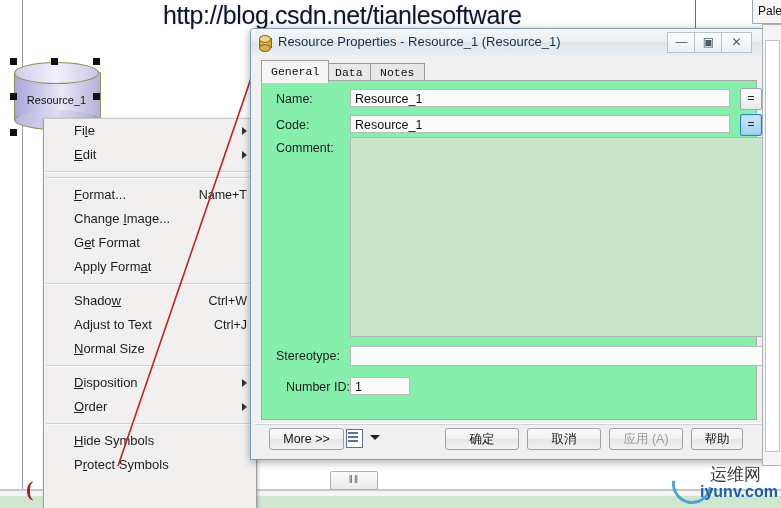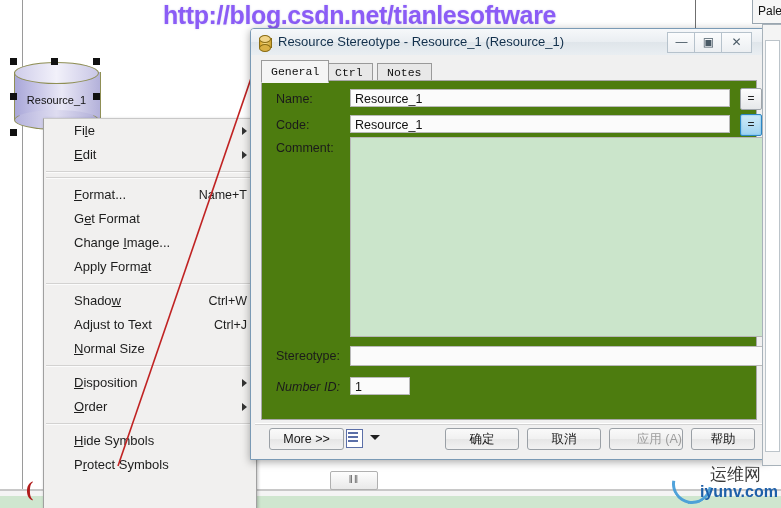--- a/index.html
+++ b/index.html
@@ -14,21 +14,21 @@
   
   #canvas-bg{left:0;top:0;width:781px;height:508px;background:#ffffff;}
   #canvas-left-rule{left:22px;top:0;width:1px;height:490px;background:#9a9a9a;}
   #bottom-green-strip{left:0;top:496px;width:781px;height:12px;background:#cfe6cf;}
   #bottom-gray-line{left:0;top:489px;width:781px;height:2px;background:#c8c8c8;}
   #bottom-white{left:0;top:491px;width:781px;height:5px;background:#f4f4f4;}
 
   
   #wm-url{
     left:163px;top:1px;width:430px;height:30px;
-    font-size:25px;font-weight:bold;color:#8b5cf6;
+    font-size:25px;font-weight:normal;color:#0f172a;
     letter-spacing:-0.4px;white-space:nowrap;
     text-shadow:0 0 2px rgba(120,120,200,.35);
   }
 
   
   #resource-symbol{left:14px;top:62px;width:86px;height:66px;}
   .cyl-body{
     position:absolute;left:0;top:10px;width:85px;height:48px;
     background:linear-gradient(to right,#a9a7d8 0%,#c9c7e8 28%,#e9e8f6 55%,#cbc9e6 80%,#b3b1da 100%);
     border-left:1px solid #8f8f55;border-right:1px solid #8f8f55;
@@ -115,24 +115,24 @@
   
   #tabstrip{position:absolute;left:6px;top:4px;width:496px;height:21px;}
   .tab{
     position:absolute;top:3px;height:18px;line-height:18px;
     padding:0 9px;font-family:"Liberation Mono", monospace;font-size:11.5px;
     color:#111;background:#e8e8e8;border:1px solid #9a9a9a;border-bottom:none;
   }
   .tab.active{top:0;height:21px;line-height:21px;background:#f5f5f5;border-bottom:1px solid #f5f5f5;z-index:3;}
   #tab-general{left:0;}
   #tab-data{left:64px;}
-  #tab-notes{left:116px;}
+  #tab-notes{left:109px;}
   #tabpanel{
     position:absolute;left:6px;top:24px;width:494px;height:338px;
-    background:#4d7c0f;border:1px solid #a8a8a8;
+    background:#86efac;border:1px solid #a8a8a8;
   }
 
   .fieldlabel{position:absolute;font-size:12.5px;color:#1b1b1b;}
   .textbox{
     position:absolute;background:#fbfbfb;border:1px solid #b9b9b9;
     font-size:12.5px;color:#111;padding:0 4px;line-height:18px;height:18px;
     box-sizing:border-box;
   }
   .eqbtn{
     position:absolute;width:20px;height:20px;border:1px solid #9fa5ab;border-radius:2px;
@@ -156,26 +156,26 @@
   #dlg-footer{
     position:absolute;left:4px;top:394px;width:508px;height:32px;
   }
   #footer-sep{position:absolute;left:0;top:0;width:508px;height:1px;background:#d2d2d2;border-top:1px solid #ffffff;}
   .pbtn{
     position:absolute;height:22px;border:1px solid #9aa0a6;border-radius:3px;
     background:linear-gradient(to bottom,#fafafa 0%,#f1f1f1 48%,#e6e6e6 50%,#f2f2f2 100%);
     font-size:12.5px;color:#151515;text-align:center;line-height:21px;
     box-sizing:border-box;
   }
-  .pbtn.disabled{color:#9d9d9d;text-align:right;}
+  .pbtn.disabled{color:#9d9d9d;}
   #btn-more{left:14px;top:5px;width:75px;}
   #btn-ok{left:190px;top:5px;width:74px;}
   #btn-cancel{left:272px;top:5px;width:74px;}
   #btn-apply{left:354px;top:5px;width:74px;}
-  #btn-help{left:436px;top:5px;width:64px;}
+  #btn-help{left:436px;top:5px;width:52px;}
   #icon-list{left:90px;top:6px;width:18px;height:18px;}
   #icon-list .sheet{position:absolute;left:1px;top:0;width:15px;height:17px;background:#fff;border:1px solid #5b6fa8;}
   #icon-list .ln{position:absolute;left:3px;width:10px;height:2px;background:#5b6fa8;}
   #icon-dd-arrow{left:115px;top:12px;width:0;height:0;border-top:5px solid #1f1f1f;border-left:5px solid transparent;border-right:5px solid transparent;}
 
   
   #palette-panel{
     left:752px;top:0px;width:40px;height:24px;
     background:#f6f6f6;border:1px solid #9aa6b0;border-top:none;
     font-size:12px;color:#111;line-height:23px;padding-left:5px;overflow:hidden;
@@ -230,22 +230,22 @@
 <div class="abs handle" style="left:10px;top:93px;"></div>
 <div class="abs handle" style="left:93px;top:93px;"></div>
 <div class="abs handle" style="left:10px;top:129px;"></div>
 
 <div class="abs" id="context-menu">
     <div class="menu-item"><span>Fi<span class="u">l</span>e</span><span class="arrow"></span></div>
     <div class="menu-item"><span><span class="u">E</span>dit</span><span class="arrow"></span></div>
     <div class="menu-sep"></div>
     <div class="menu-sep"></div>
     <div class="menu-item"><span><span class="u">F</span>ormat...</span><span class="accel">Name+T</span></div>
+    <div class="menu-item"><span>Change <span class="u">I</span>mage...</span></div>
     <div class="menu-item"><span>G<span class="u">e</span>t Format</span></div>
-    <div class="menu-item"><span>Change <span class="u">I</span>mage...</span></div>
     <div class="menu-item"><span>Apply Form<span class="u">a</span>t</span></div>
     <div class="menu-sep"></div>
     <div class="menu-item"><span>Shado<span class="u">w</span></span><span class="accel">Ctrl+W</span></div>
     <div class="menu-item"><span>Adjust to Text</span><span class="accel">Ctrl+J</span></div>
     <div class="menu-item"><span><span class="u">N</span>ormal Size</span></div>
     <div class="menu-sep"></div>
     <div class="menu-item"><span><span class="u">D</span>isposition</span><span class="arrow"></span></div>
     <div class="menu-item"><span><span class="u">O</span>rder</span><span class="arrow"></span></div>
     <div class="menu-sep"></div>
     <div class="menu-item"><span><span class="u">H</span>ide Symbols</span></div>
@@ -262,38 +262,38 @@
 <div class="abs" id="red-paren">(</div>
 
 <div class="abs" id="dialog">
 
   <div id="dlg-titlebar">
     <div class="abs" id="dlg-icon">
       <div class="ticon-body"></div>
         <div class="ticon-bot"></div>
         <div class="ticon-top"></div>
     </div>
-    <div class="abs" id="dlg-title-text">Resource Stereotype - Resource_1 (Resource_1)</div>
+    <div class="abs" id="dlg-title-text">Resource Properties - Resource_1 (Resource_1)</div>
 
     <div class="winbtn" id="btn-min">
       <div class="wb-glyph">—</div>
     </div>
     <div class="winbtn" id="btn-max">
       <div class="wb-glyph">▣</div>
     </div>
     <div class="winbtn" id="btn-close">
       <div class="wb-glyph">✕</div>
     </div>
   </div>
 
   <div id="dlg-body">
 
     <div id="tabstrip">
       <div class="tab active" id="tab-general">General</div>
-      <div class="tab" id="tab-data">Ctrl</div>
+      <div class="tab" id="tab-data">Data</div>
       <div class="tab" id="tab-notes">Notes</div>
     </div>
 
     <div id="tabpanel">
 
       <div class="fieldlabel" style="left:14px;top:11px;">Name:</div>
       <div class="textbox" style="left:88px;top:8px;width:380px;">Resource_1</div>
       <div class="eqbtn" style="left:478px;top:7px;">=</div>
 
       <div class="fieldlabel" style="left:14px;top:37px;">Code:</div>
@@ -303,21 +303,21 @@
       <div class="fieldlabel" style="left:14px;top:60px;">Comment:</div>
       <div id="comment-box">
         
       </div>
 
       <div class="fieldlabel" style="left:14px;top:268px;">Stereotype:</div>
       <div id="combo-stereotype">
         
       </div>
 
-      <div class="fieldlabel" style="left:14px;top:299px;font-style:italic;">Number ID:</div>
+      <div class="fieldlabel" style="left:24px;top:299px;">Number ID:</div>
       <div class="textbox" style="left:88px;top:296px;width:60px;">1</div>
 
     </div>
   </div>
 
   <div id="dlg-footer">
     <div id="footer-sep"></div>
 
     <div class="pbtn" id="btn-more">More &gt;&gt;</div>
 

